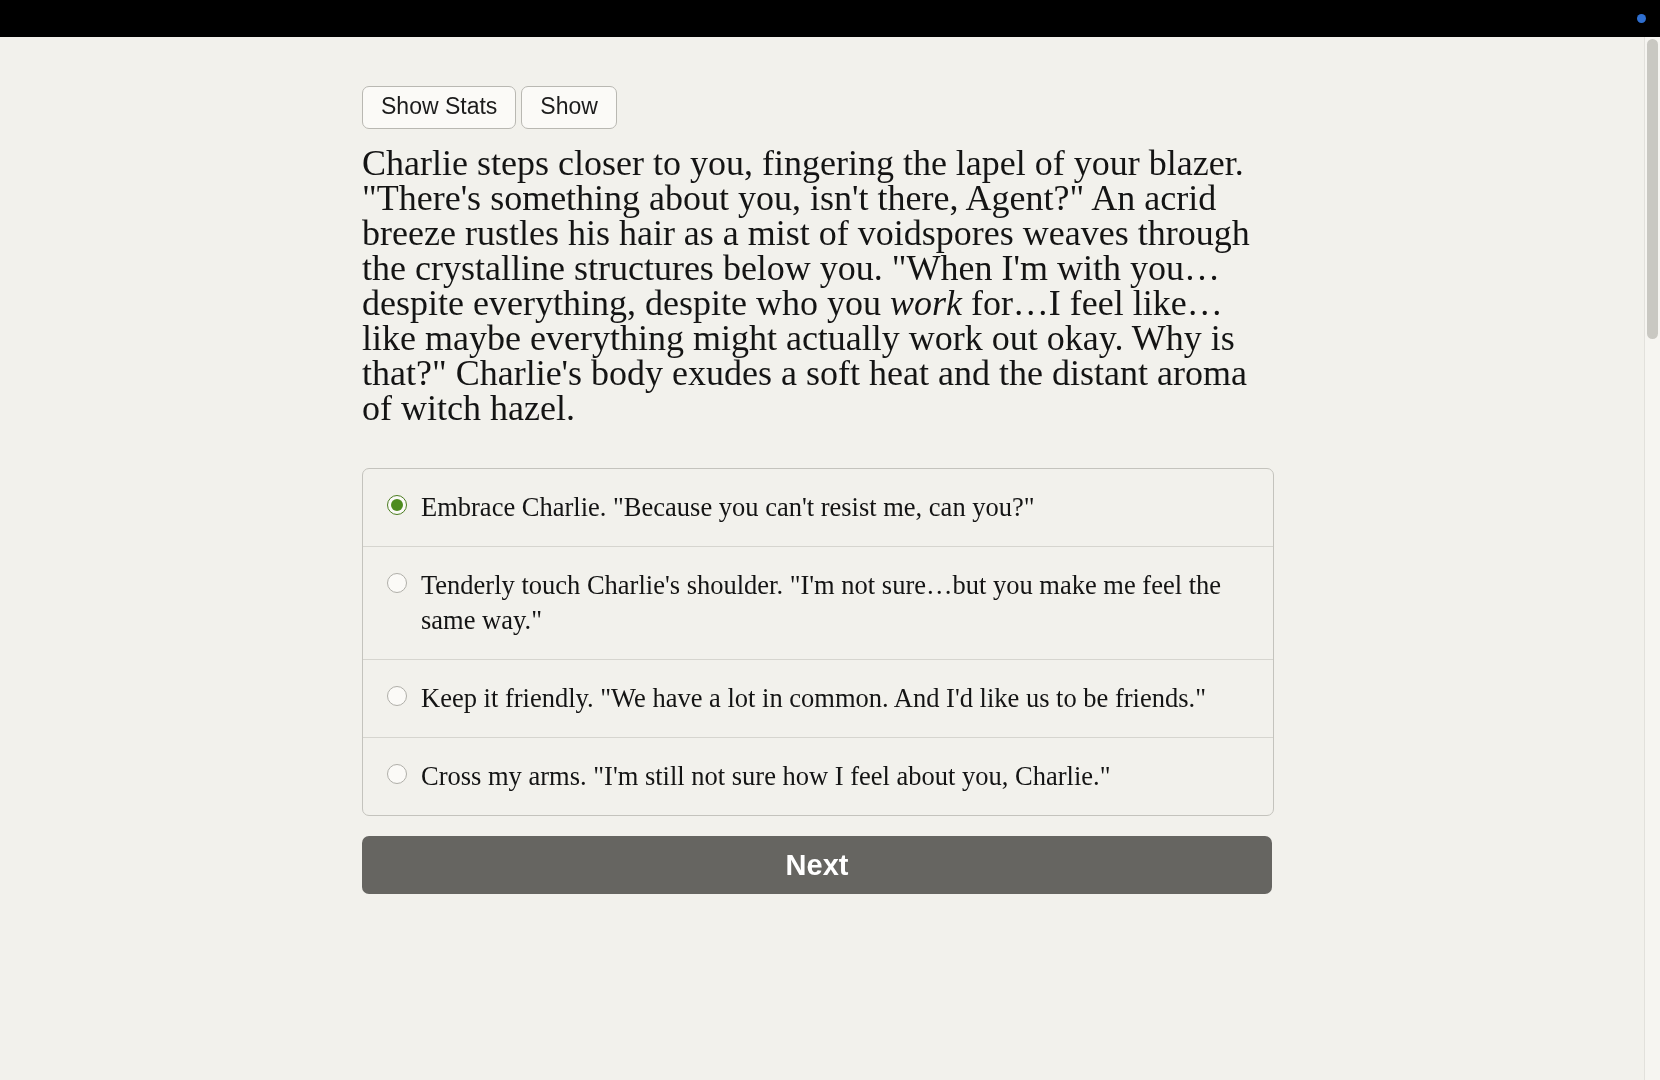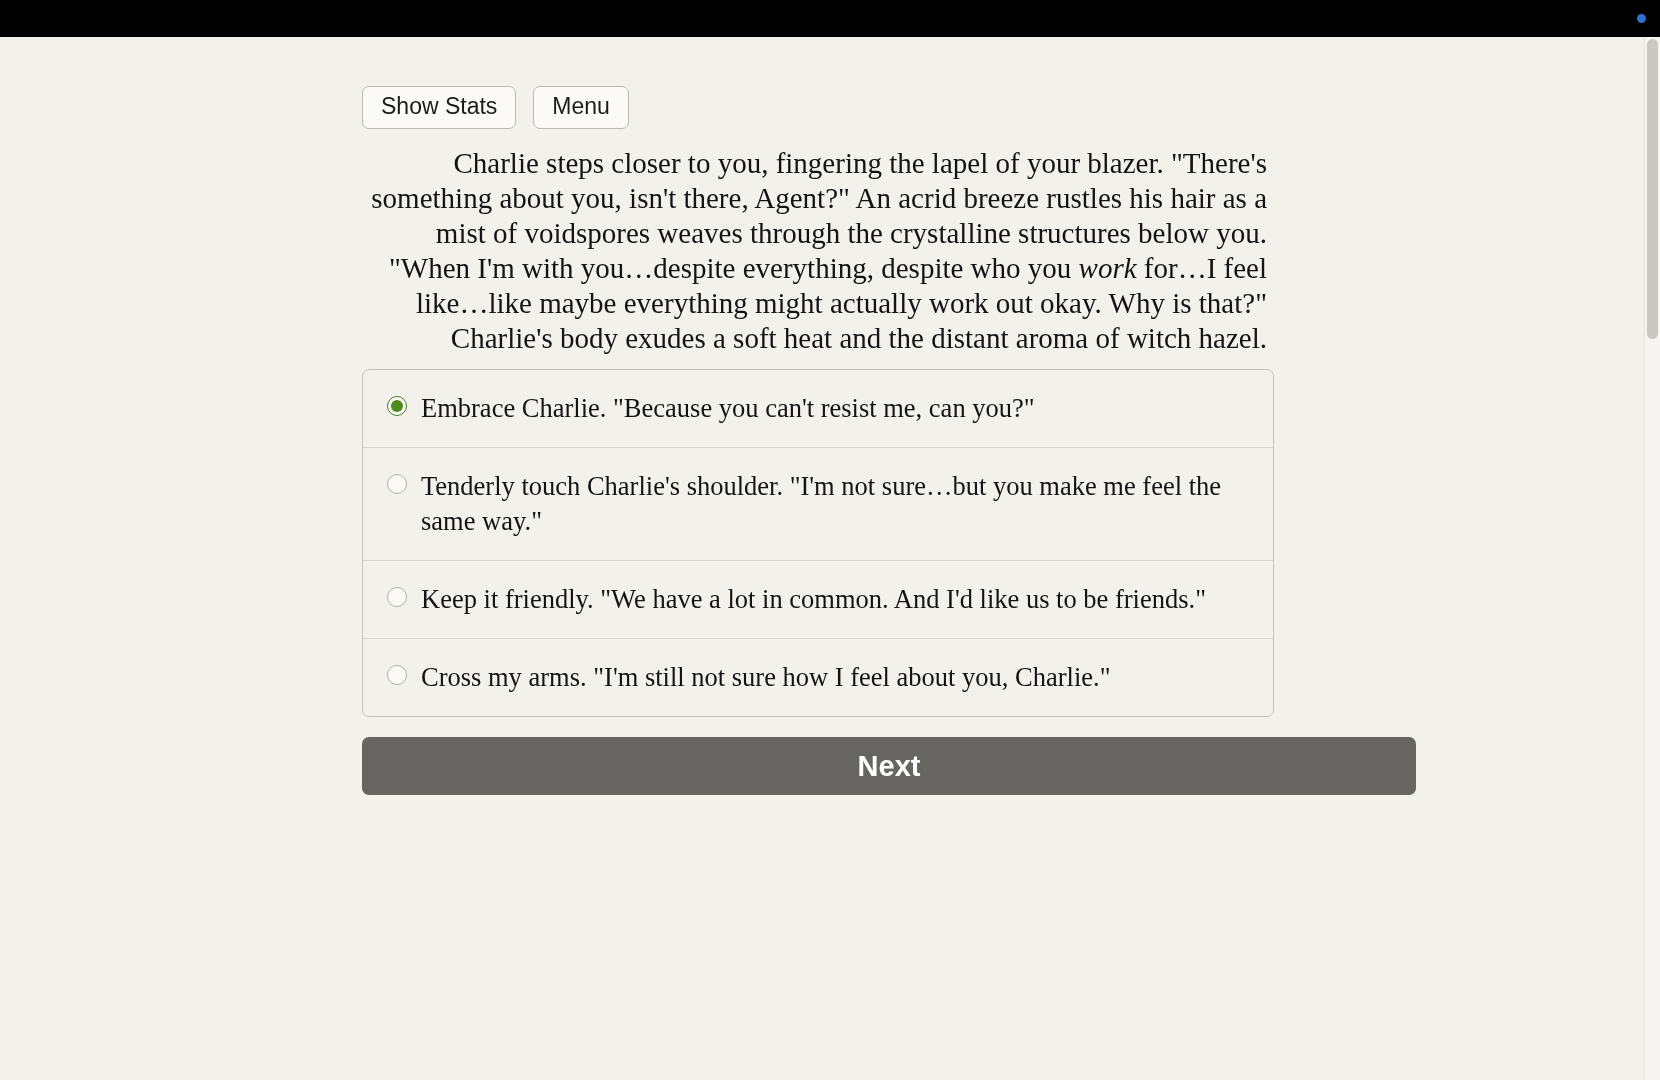--- a/index.html
+++ b/index.html
@@ -63,42 +63,42 @@
     background: #c9c8c2;
   }
   .content {
     position: absolute;
     left: 362px;
     top: 49px;
     width: 920px;
   }
   .btn-row {
     display: flex;
-    gap: 17px;
+    gap: 5px;
     margin-bottom: 17px;
   }
   .topbtn {
     background: #fbfaf7;
     border: 1px solid #b9b8b2;
     border-radius: 7px;
     padding: 7px 18px 9px 18px;
     font-family: "Liberation Sans", sans-serif;
     font-size: 23px;
     color: #1c1c1c;
     line-height: 1.1;
     cursor: pointer;
   }
   .story {
     font-family: "Liberation Serif", serif;
-    font-size: 29px;
+    font-size: 36px;
     line-height: 35px;
     color: #141414;
-    margin: 0 0 13px 0;
+    margin: 0 0 42px 0;
     width: 905px;
-    text-align: right;
+    text-align: left;
   }
   .story em {
     font-style: italic;
   }
   .choices {
     border: 1px solid #c4c3bd;
     border-radius: 7px;
     background: #f2f1ec;
     overflow: hidden;
     width: 910px;
@@ -140,21 +140,21 @@
     background: #4d8b1e;
   }
   .choice-label {
     font-family: "Liberation Serif", serif;
     font-size: 26.5px;
     line-height: 35px;
     color: #141414;
   }
   .next-btn {
     margin-top: 20px;
-    width: 1054px;
+    width: 910px;
     height: 58px;
     background: #666561;
     border: none;
     border-radius: 7px;
     color: #ffffff;
     font-family: "Liberation Sans", sans-serif;
     font-size: 29px;
     font-weight: bold;
     cursor: pointer;
     display: flex;
@@ -169,21 +169,21 @@
 
   <div class="topbar">
     <div class="topbar-dot"></div>
   </div>
 
   <div class="page">
     <div class="content">
 
       <div class="btn-row">
         <button class="topbtn">Show Stats</button>
-        <button class="topbtn">Menu</button>
+        <button class="topbtn">Show</button>
       </div>
 
       <p class="story"><span>Charlie steps closer to you, fingering the lapel of your blazer. "There's something about you, isn't there, Agent?" An acrid breeze rustles his hair as a mist of voidspores weaves through the crystalline structures below you. "When I'm with you…despite everything, despite who you </span><em>work</em><span> for…I feel like…like maybe everything might actually work out okay. Why is that?" Charlie's body exudes a soft heat and the distant aroma of witch hazel.</span></p>
 
       <div class="choices">
 
         <div class="choice">
           <span class="radio selected"></span>
           <span class="choice-label">Embrace Charlie. "Because you can't resist me, can you?"</span>
         </div>

